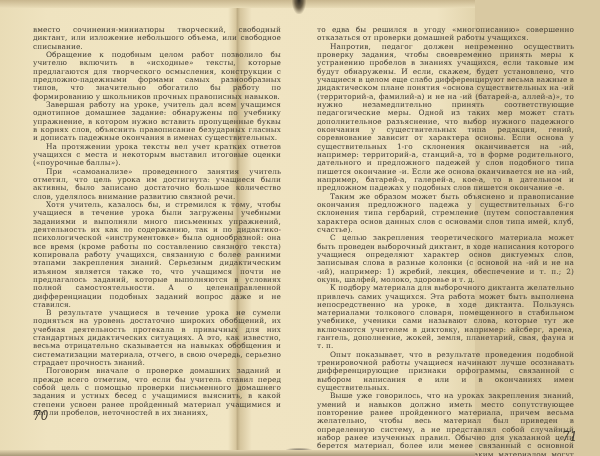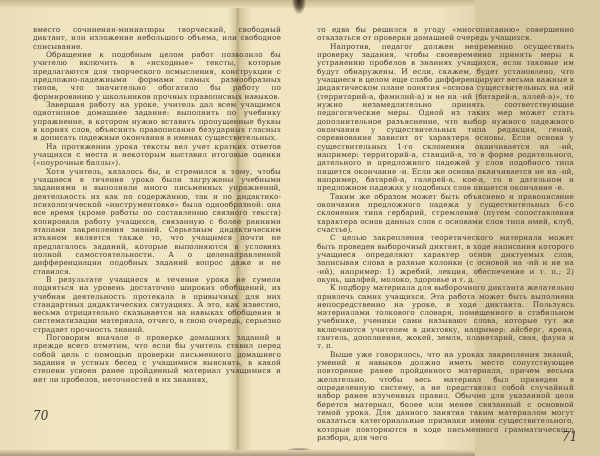--- a/index.html
+++ b/index.html
@@ -45,30 +45,32 @@
 </head>
 <body>
 
 <div class="spread">
   <div class="spine-top"></div>
   <div class="spine-bottom"></div>
 
   <div class="page left">
     <p class="cont">вместо сочинения-миниатюры творческий, свободный диктант, или изложение небольшого объема, или свободное списывание.</p>
     <p>Обращение к подобным целом работ позволило бы учителю включить в «исходные» тексты, которые предлагаются для творческого осмысления, конструкции с предложно-падежными формами самых разнообразных типов, что значительно обогатило бы работу по формированию у школьников прочных правописных навыков.</p>
-    <p>Завершая работу на уроке, учитель дал всем учащимся однотипное домашнее задание: выполнить по учебнику упражнение, в котором нужно вставить пропущенные буквы в корнях слов, объяснить правописание безударных гласных и дописать падежные окончания в именах существительных.</p>
+    <p>Завершая работу на уроке, учитель дал всем учащимся однотипное домашнее задание: обнаружены по учебнику упражнение, в котором нужно вставить пропущенные буквы в корнях слов, объяснить правописание безударных гласных и дописать падежные окончания в именах существительных.</p>
     <p>На протяжении урока тексты вел учет кратких ответов учащихся с места и некоторым выставил итоговые оценки («поурочные баллы»).</p>
+    <p>При «самоанализе» проведенного занятия учитель отметил, что цель урока им достигнута: учащиеся были активны, было записано достаточно большое количество слов, уделялось внимание развитию связной речи.</p>
     <p>Хотя учитель, казалось бы, и стремился к тому, чтобы учащиеся в течение урока были загружены учебными заданиями и выполняли много письменных упражнений, деятельность их как по содержанию, так и по дидактико-психологической «инструментовке» была однообразной: она все время (кроме работы по составлению связного текста) копировала работу учащихся, связанную с более ранними этапами закрепления знаний. Серьезным дидактическим изъяном является также то, что учащимся почти не предлагалось заданий, которые выполняются в условиях полной самостоятельности. А о целенаправленной дифференциации подобных заданий вопрос даже и не ставился.</p>
     <p>В результате учащиеся в течение урока не сумели подняться на уровень достаточно широких обобщений, их учебная деятельность протекала в привычных для них стандартных дидактических ситуациях. А это, как известно, весьма отрицательно сказывается на навыках обобщения и систематизации материала, отчего, в свою очередь, серьезно страдает прочность знаний.</p>
     <p>Поговорим вначале о проверке домашних заданий и прежде всего отметим, что если бы учитель ставил перед собой цель с помощью проверки письменного домашнего задания и устных бесед с учащимися выяснить, в какой степени усвоен ранее пройденный материал учащимися и нет ли пробелов, неточностей в их знаниях,</p>
   </div>
   <div class="pnum left">70</div>
 
   <div class="page right">
-    <p class="cont">то едва бы решился в угоду «многописанию» совершенно отказаться от проверки домашней очередь учащихся.</p>
+    <p class="cont">то едва бы решился в угоду «многописанию» совершенно отказаться от проверки домашней работы учащихся.</p>
     <p>Напротив, педагог должен непременно осуществить проверку задания, чтобы своевременно принять меры к устранению пробелов в знаниях учащихся, если таковые им будут обнаружены. И если, скажем, будет установлено, что учащиеся в целом еще слабо дифференцируют весьма важные в дидактическом плане понятия «основа существительных на -ий (территорий-а, фамилий-а) и не на -ий (батарей-а, аллей-а)», то нужно незамедлительно принять соответствующие педагогические меры. Одной из таких мер может стать дополнительное разъяснение, что выбор нужного падежного окончания у существительных типа редакция, гений, соревнование зависит от характера основы. Если основа у существительных 1-го склонения оканчивается на -ий, например: территорий-а, станций-а, то в форме родительного, дательного и предложного падежей у слов подобного типа пишется окончание -и. Если же основа оканчивается не на -ий, например, батарей-а, галерей-а, кое-а, то в дательном и предложном падежах у подобных слов пишется окончание -е.</p>
     <p>Таким же образом может быть объяснено и правописание окончания предложного падежа у существительных 6-го склонения типа гербарий, стремление (путем сопоставления характера основ данных слов с основами слов типа имей, клуб, счастье).</p>
     <p>С целью закрепления теоретического материала может быть проведен выборочный диктант, в ходе написания которого учащиеся определяют характер основ диктуемых слов, записывая слова в разные колонки (с основой на -ий и не на -ий), например: 1) жребий, лекция, обеспечение и т. п.; 2) окунь, шалфей, молоко, здоровье и т. д.</p>
     <p>К подбору материала для выборочного диктанта желательно привлечь самих учащихся. Эта работа может быть выполнена непосредственно на уроке, в ходе диктанта. Пользуясь материалами толкового словаря, помещенного в стабильном учебнике, ученики сами называют слова, которые тут же включаются учителем в диктовку, например: айсберг, арена, гантель, дополнение, жокей, земля, планетарий, свая, фауна и т. п.</p>
+    <p>Опыт показывает, что в результате проведения подобной тренировочной работы учащиеся начинают лучше осознавать дифференцирующие признаки орфограммы, связанной с выбором написания е или и в окончаниях имен существительных.</p>
     <p>Выше уже говорилось, что на уроках закрепления знаний, умений и навыков должно иметь место сопутствующее повторение ранее пройденного материала, причем весьма желательно, чтобы весь материал был приведен в определенную систему, а не представлял собой случайный набор ранее изученных правил. Обычно для указанной цели берется материал, более или менее связанный с основной темой урока. Для данного занятия таким материалом могут оказаться категориальные признаки имени существительного, которые повторяются в ходе письменного грамматического разбора, для чего</p>
   </div>
   <div class="pnum right">71</div>
 </div>
 
 </body></html>

